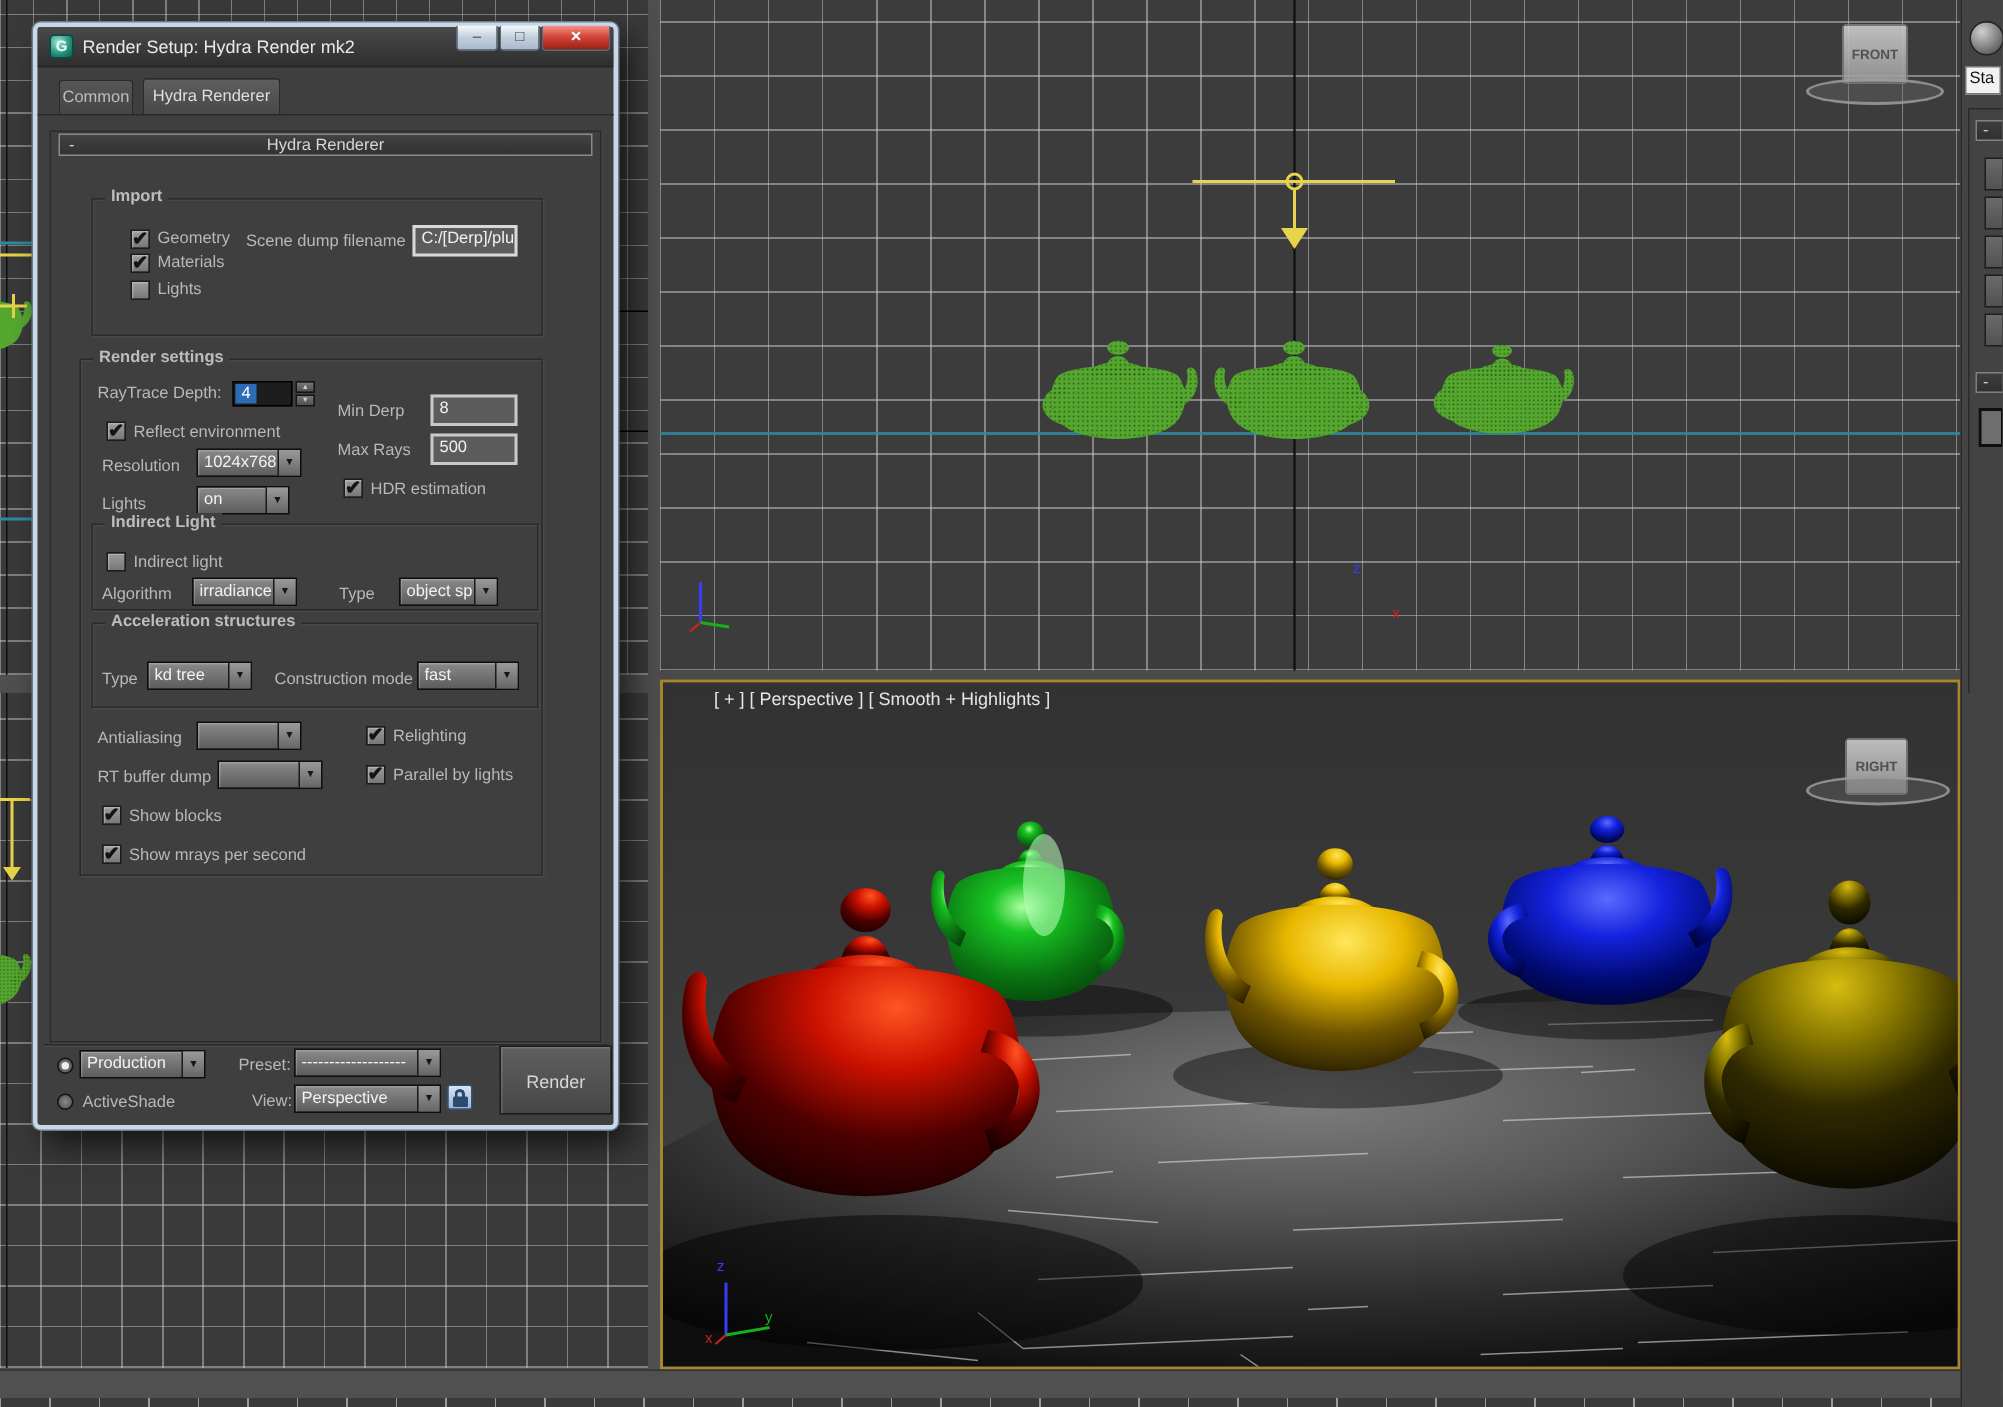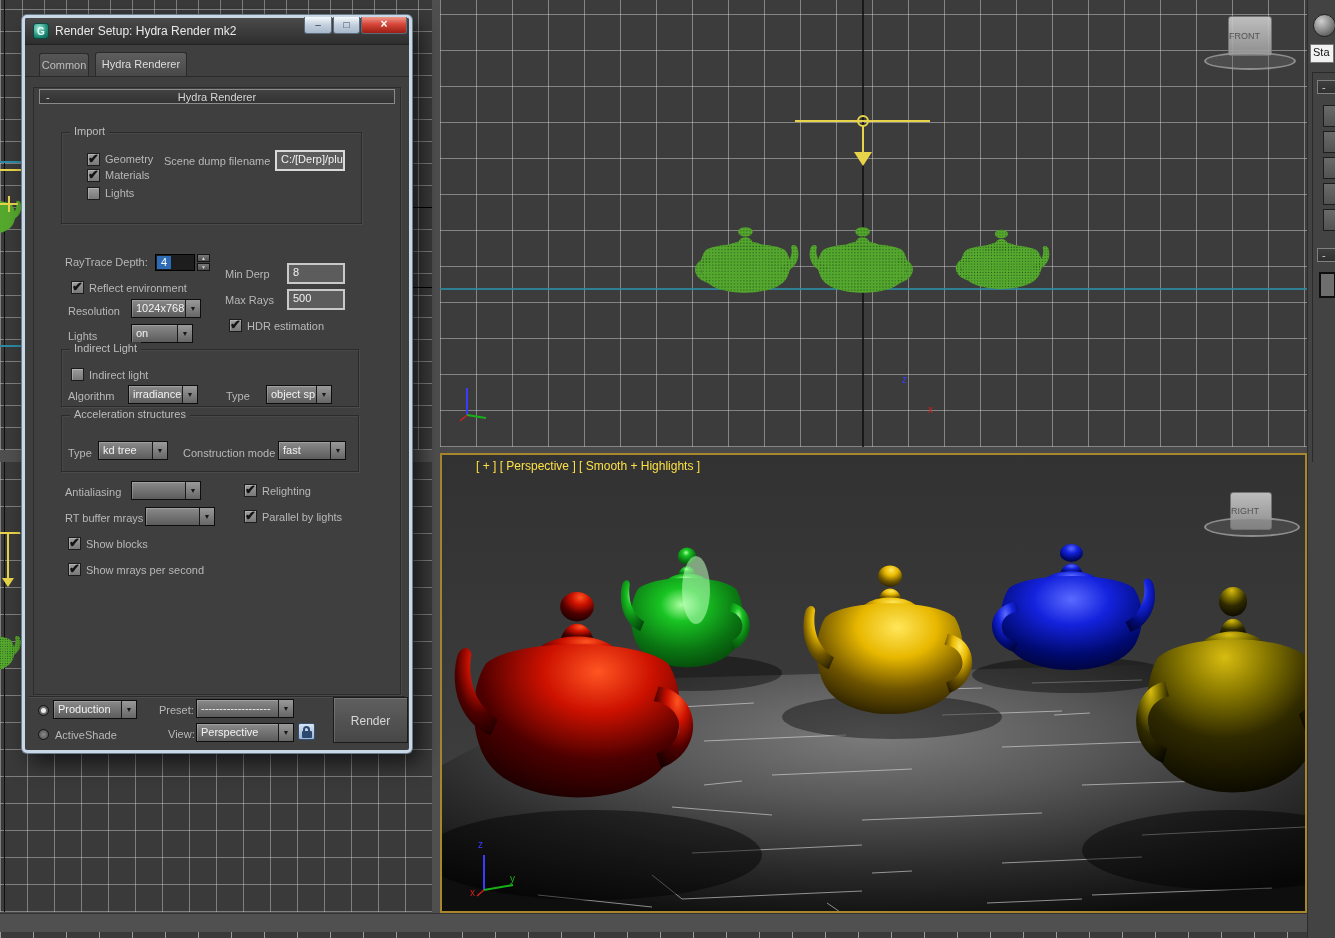--- a/index.html
+++ b/index.html
@@ -14,25 +14,25 @@
       repeating-linear-gradient(0deg, rgba(210,210,210,.45) 0 1px, transparent 1px 22px),
       repeating-linear-gradient(90deg, rgba(210,210,210,.45) 0 1px, transparent 1px 22px); }
   .vp-grid-md { background-color:#3a3a3a;
     background-image:
       repeating-linear-gradient(0deg, rgba(210,210,210,.45) 0 1px, transparent 1px 27px),
       repeating-linear-gradient(90deg, rgba(210,210,210,.45) 0 1px, transparent 1px 27px); }
   .vp-grid-lg { background-color:#3c3c3c;
     background-image:
       repeating-linear-gradient(0deg, rgba(205,205,205,.5) 0 1px, transparent 1px 36px),
       repeating-linear-gradient(90deg, rgba(205,205,205,.5) 0 1px, transparent 1px 36px); }
-  .vp-label { color:#fde047; font-size:12px;padding-left:24px; }
+  .vp-label { color:#e5e5e5; font-size:12px;padding-left:24px; }
 
   .viewcube { background:linear-gradient(#d0d0d0,#9a9a9a); border:1px solid #7c7c7c;
-    border-radius:3px; opacity:.88; color:#555; font-size:9px; font-weight:normal;
-    display:flex; align-items:center; }
+    border-radius:3px; opacity:.88; color:#555; font-size:9px; font-weight:bold;
+    display:flex; align-items:center; justify-content:center; }
   .vc-ring { border:2px solid rgba(160,160,160,.8); border-radius:50%;
     background:rgba(110,110,110,.35); }
 
   
   .window { left:22px; top:15px; width:390px; height:738px;
     background:#3f3f3f; border:3px solid #c9d8e6; border-radius:5px;
     box-shadow:0 0 0 1px #6b7d8d, 8px 10px 22px rgba(0,0,0,.65); }
   .titlebar { position:absolute; left:0; top:0; right:0; height:27px;
     background:linear-gradient(#4a4a4a,#2e2e2e); border-bottom:1px solid #222;
     border-radius:2px 2px 0 0; }
@@ -54,21 +54,21 @@
   .tabline { position:absolute; left:0; right:0; height:1px; background:#2a2a2a; }
 
   .rollout-panel { position:absolute; border:1px solid #2c2c2c;
     box-shadow:1px 1px 0 rgba(255,255,255,.05); }
   .rollout-hdr { position:absolute; background:linear-gradient(#424242,#323232);
     border:1px solid #8a8a8a; color:#d6d6d6; font-size:11px; text-align:center;
     line-height:14px; }
   .rollout-hdr .minus { position:absolute; left:6px; top:0; color:#d6d6d6; }
 
   .group { position:absolute; border:1px solid #2b2b2b;
-    box-shadow:1px 1px 0 rgba(255,255,255,.06), inset 1px 1px 0 rgba(255,255,255,.05); }
+    box-shadow:1px 1px 0 rgba(255,255,255,.06), inset 1px 1px 0 rgba(255,255,255,.05);font-weight:bold; }
   .glabel { position:absolute; top:-8px; left:8px; background:#3f3f3f; padding:0 4px;
     color:#bdbdbd; font-size:11px; white-space:nowrap; }
   .lbl { position:absolute; color:#b8b8b8; font-size:11px; white-space:nowrap; }
 
   .cb { position:absolute; width:13px; height:13px;
     background:linear-gradient(#9c9c9c,#787878); border:1px solid #1c1c1c;
     box-shadow:inset 1px 1px 0 rgba(255,255,255,.25); }
   .cb .mark { position:absolute; left:0px; top:-3px; color:#131313; font-size:13px; font-weight:bold; }
 
   .radio { position:absolute; width:11px; height:11px; border-radius:50%;
@@ -364,20 +364,23 @@
         <span class="mark">✔</span>
       </span>
     <span class="lbl" style="left:80px;top:151px">Materials</span>
     <span class="cb" style="left:62px;top:169px"></span>
     <span class="lbl" style="left:80px;top:169px">Lights</span>
     <span class="lbl" style="left:139px;top:137px">Scene dump filename</span>
     <div class="tfield" style="left:250px;top:132px;width:70px;height:21px">
       <span>C:/[Derp]/plu</span>
     </div>
 
+    <div class="group" style="left:28px;top:221px;width:309px;height:345px">
+      <span class="glabel">Render settings</span>
+    </div>
     <span class="lbl" style="left:40px;top:238px">RayTrace Depth:</span>
     <div class="spinner" style="left:130px;top:236px;width:40px">
       <span class="val">4</span>
     </div>
     <div class="spinbtns" style="left:172px;top:236px;height:17px">
       <div class="spinbtn" style="top:0"><span>▲</span></div>
       <div class="spinbtn" style="top:9px"><span>▼</span></div>
     </div>
 
     <span class="lbl" style="left:200px;top:250px">Min Derp</span>
@@ -442,21 +445,21 @@
     <span class="lbl" style="left:40px;top:468px">Antialiasing</span>
     <div class="dd" style="left:106px;top:463px;width:70px">
       <span class="txt"></span>
       <span class="arr"><span>▼</span></span>
     </div>
     <span class="cb" style="left:219px;top:466px">
         <span class="mark">✔</span>
       </span>
     <span class="lbl" style="left:237px;top:467px">Relighting</span>
 
-    <span class="lbl" style="left:40px;top:494px">RT buffer mrays</span>
+    <span class="lbl" style="left:40px;top:494px">RT buffer dump</span>
     <div class="dd" style="left:120px;top:489px;width:70px">
       <span class="txt"></span>
       <span class="arr"><span>▼</span></span>
     </div>
     <span class="cb" style="left:219px;top:492px">
         <span class="mark">✔</span>
       </span>
     <span class="lbl" style="left:237px;top:493px">Parallel by lights</span>
 
     <span class="cb" style="left:43px;top:519px">

